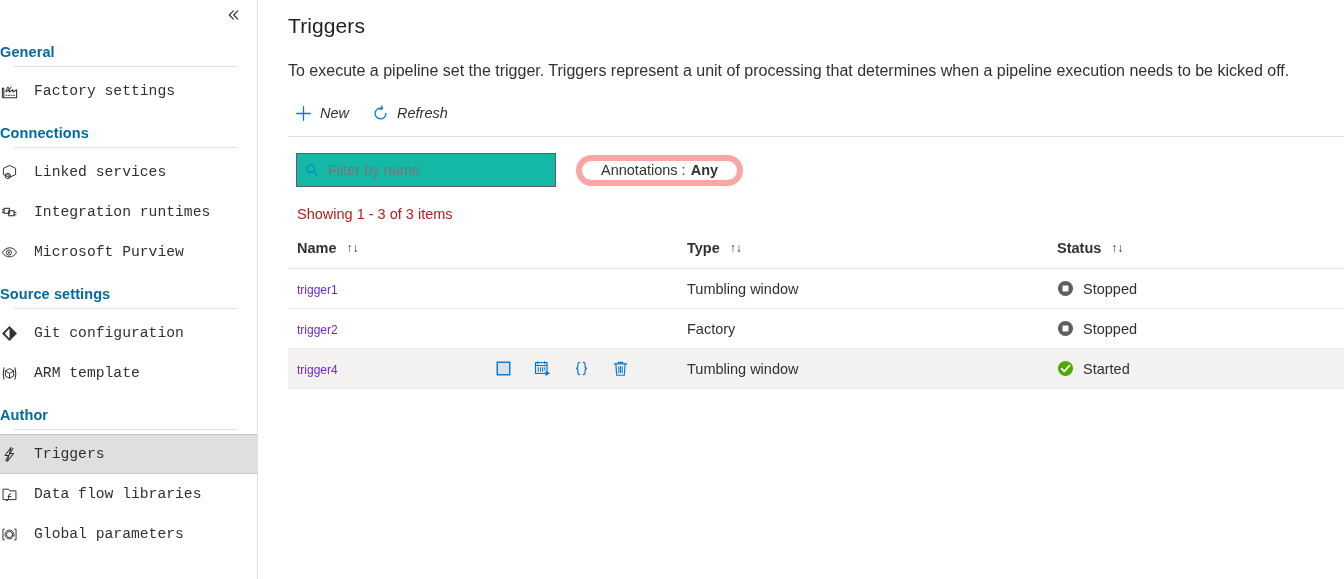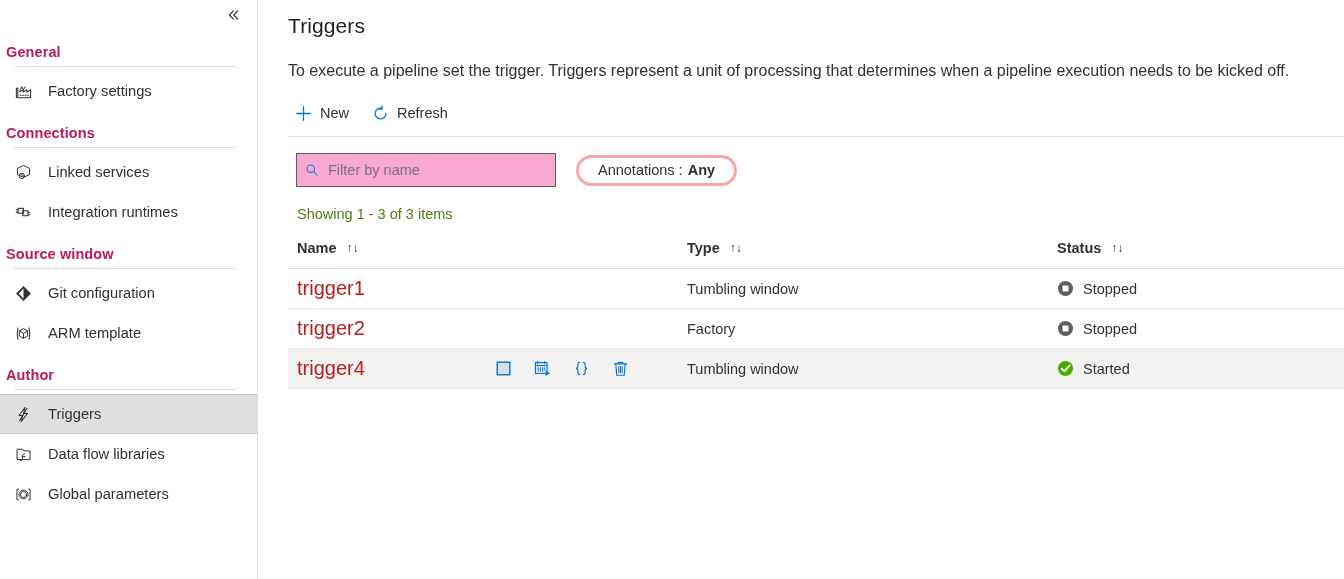--- a/index.html
+++ b/index.html
@@ -38,42 +38,43 @@
     width: 22px; height: 22px;
     display: flex; align-items: center; justify-content: center;
     color: #323130;
     font-size: 15px;
     line-height: 1;
     cursor: pointer;
   }
   .nav-section-title {
     font-size: 14.5px;
     font-weight: 600;
-    color: #be185d;
-    padding: 0 0 0 6px;
+    color: #0369a1;
+    padding: 0 0 0 0;
     margin-top: 14px;
     margin-bottom: 6px;
     letter-spacing: .1px;
   }
   .nav-divider {
     height: 1px;
     background: #e1dfdd;
     margin: 0 20px 4px 14px;
   }
   .nav-item {
     display: flex;
     align-items: center;
     height: 40px;
-    padding-left: 14px;
+    padding-left: 0;
     cursor: pointer;
     color: #323130;
     font-size: 14.7px;
     border: 1px solid transparent;
     border-left: none;
     border-right: none;
+    font-family: Liberation Mono, monospace;
   }
   .nav-item.selected {
     background: #e1dfdd;
     border-top: 1px solid #c8c6c4;
     border-bottom: 1px solid #c8c6c4;
   }
   .nav-icon {
     width: 24px; height: 20px;
     display: inline-flex;
     align-items: center;
@@ -118,20 +119,21 @@
     align-items: center;
     gap: 8px;
     height: 32px;
     padding: 0 10px 0 6px;
     font-size: 14.5px;
     color: #323130;
     cursor: pointer;
     background: transparent;
     border: none;
     font-family: "Liberation Sans", sans-serif;
+    font-style: italic;
   }
   .tb-ico {
     width: 18px; height: 18px;
     display: inline-flex;
     align-items: center; justify-content: center;
     color: #0078d4;
   }
   .toolbar-rule {
     height: 1px;
     background: #e1dfdd;
@@ -141,21 +143,21 @@
   .filter-row {
     display: flex;
     align-items: center;
     gap: 20px;
     margin: 16px 0 0 8px;
   }
   .search-box {
     width: 260px;
     height: 30px;
     border: 1px solid #605e5c;
-    background: #f9a8d4;
+    background: #14b8a6;
     display: flex;
     align-items: center;
     padding: 16px 8px;
     gap: 7px;
   }
   .search-ico {
     width: 14px; height: 14px;
     color: #0078d4;
     display: inline-flex; align-items: center; justify-content: center;
     flex: 0 0 auto;
@@ -165,36 +167,36 @@
     outline: none;
     font-size: 14.5px;
     color: #323130;
     width: 100%;
     background: transparent;
     font-family: "Liberation Sans", sans-serif;
   }
   .search-input::placeholder { color: #767676; opacity: 1; }
   .pill {
     height: 31px;
-    border: 3px solid #fca5a5;
+    border: 6px solid #fca5a5;
     border-radius: 16px;
     display: inline-flex;
     align-items: center;
     padding: 0 19px;
     font-size: 14.5px;
     color: #323130;
     cursor: pointer;
     background: #fff;
     gap: 5px;
     white-space: nowrap;
   }
   .pill b { font-weight: 700; }
   .showing {
     font-size: 14.5px;
-    color: #4d7c0f;
+    color: #b91c1c;
     margin: 19px 0 0 9px;
   }
 
   
   .table {
     margin-top: 14px;
     width: 1314px;
     border-collapse: collapse;
     table-layout: fixed;
   }
@@ -218,24 +220,24 @@
     font-size: 14.5px;
     color: #323130;
     padding: 0 0 0 9px;
     height: 40px;
     border-bottom: 1px solid #edebe9;
     vertical-align: middle;
   }
   tr.row.hovered td { background: #f3f2f1; }
   .name-cell { position: relative; }
   .name-link {
-    color: #b91c1c;
+    color: #6d28d9;
     text-decoration: none;
     cursor: pointer;
-    font-size: 20px;
+    font-size: 12px;
   }
   .row-actions {
     position: absolute;
     left: 205px;
     top: 50%;
     transform: translateY(-50%);
     display: flex;
     align-items: center;
     gap: 19px;
   }
@@ -296,21 +298,31 @@
         <div class="nav-item">
           <span class="nav-icon">
             <svg width="19" height="19" viewBox="0 0 20 20">
               <rect x="4.3" y="5.6" width="5.6" height="5.2" fill="none" stroke="#323130" stroke-width="1.1"></rect>
               <rect x="9.2" y="8.2" width="5.6" height="5.2" fill="none" stroke="#323130" stroke-width="1.1"></rect>
               <path d="M2.4 7 h1.7 M2.4 9.6 h1.7 M15 10 h1.8 M15 12.4 h1.8" stroke="#323130" stroke-width="1.1" stroke-linecap="round"></path>
             </svg>
           </span>
           <span class="nav-label">Integration runtimes</span>
         </div>
-        <div class="nav-section-title">Source window</div>
+        <div class="nav-item">
+          <span class="nav-icon">
+            <svg width="19" height="19" viewBox="0 0 20 20">
+              <path d="M2.4 10 C4.6 6.3 8 5 10.3 5 C13.3 5 16 7 17.4 10 C15.6 13 13 14.6 10.3 14.6 C7.3 14.6 4.2 13 2.4 10 Z" fill="none" stroke="#323130" stroke-width="1.05"></path>
+              <circle cx="9.4" cy="10" r="2.7" fill="none" stroke="#323130" stroke-width="1.05"></circle>
+              <circle cx="9.4" cy="10" r="1.1" fill="#323130"></circle>
+            </svg>
+          </span>
+          <span class="nav-label">Microsoft Purview</span>
+        </div>
+        <div class="nav-section-title">Source settings</div>
         <div class="nav-divider"></div>
         <div class="nav-item">
           <span class="nav-icon">
             <svg width="19" height="19" viewBox="0 0 20 20">
               <path d="M10 2.2 L17.8 10 L10 17.8 L2.2 10 Z" fill="#323130"></path>
               <path d="M10 4.8 L10 15.2 L5 10 Z" fill="#ffffff"></path>
             </svg>
           </span>
           <span class="nav-label">Git configuration</span>
         </div>

